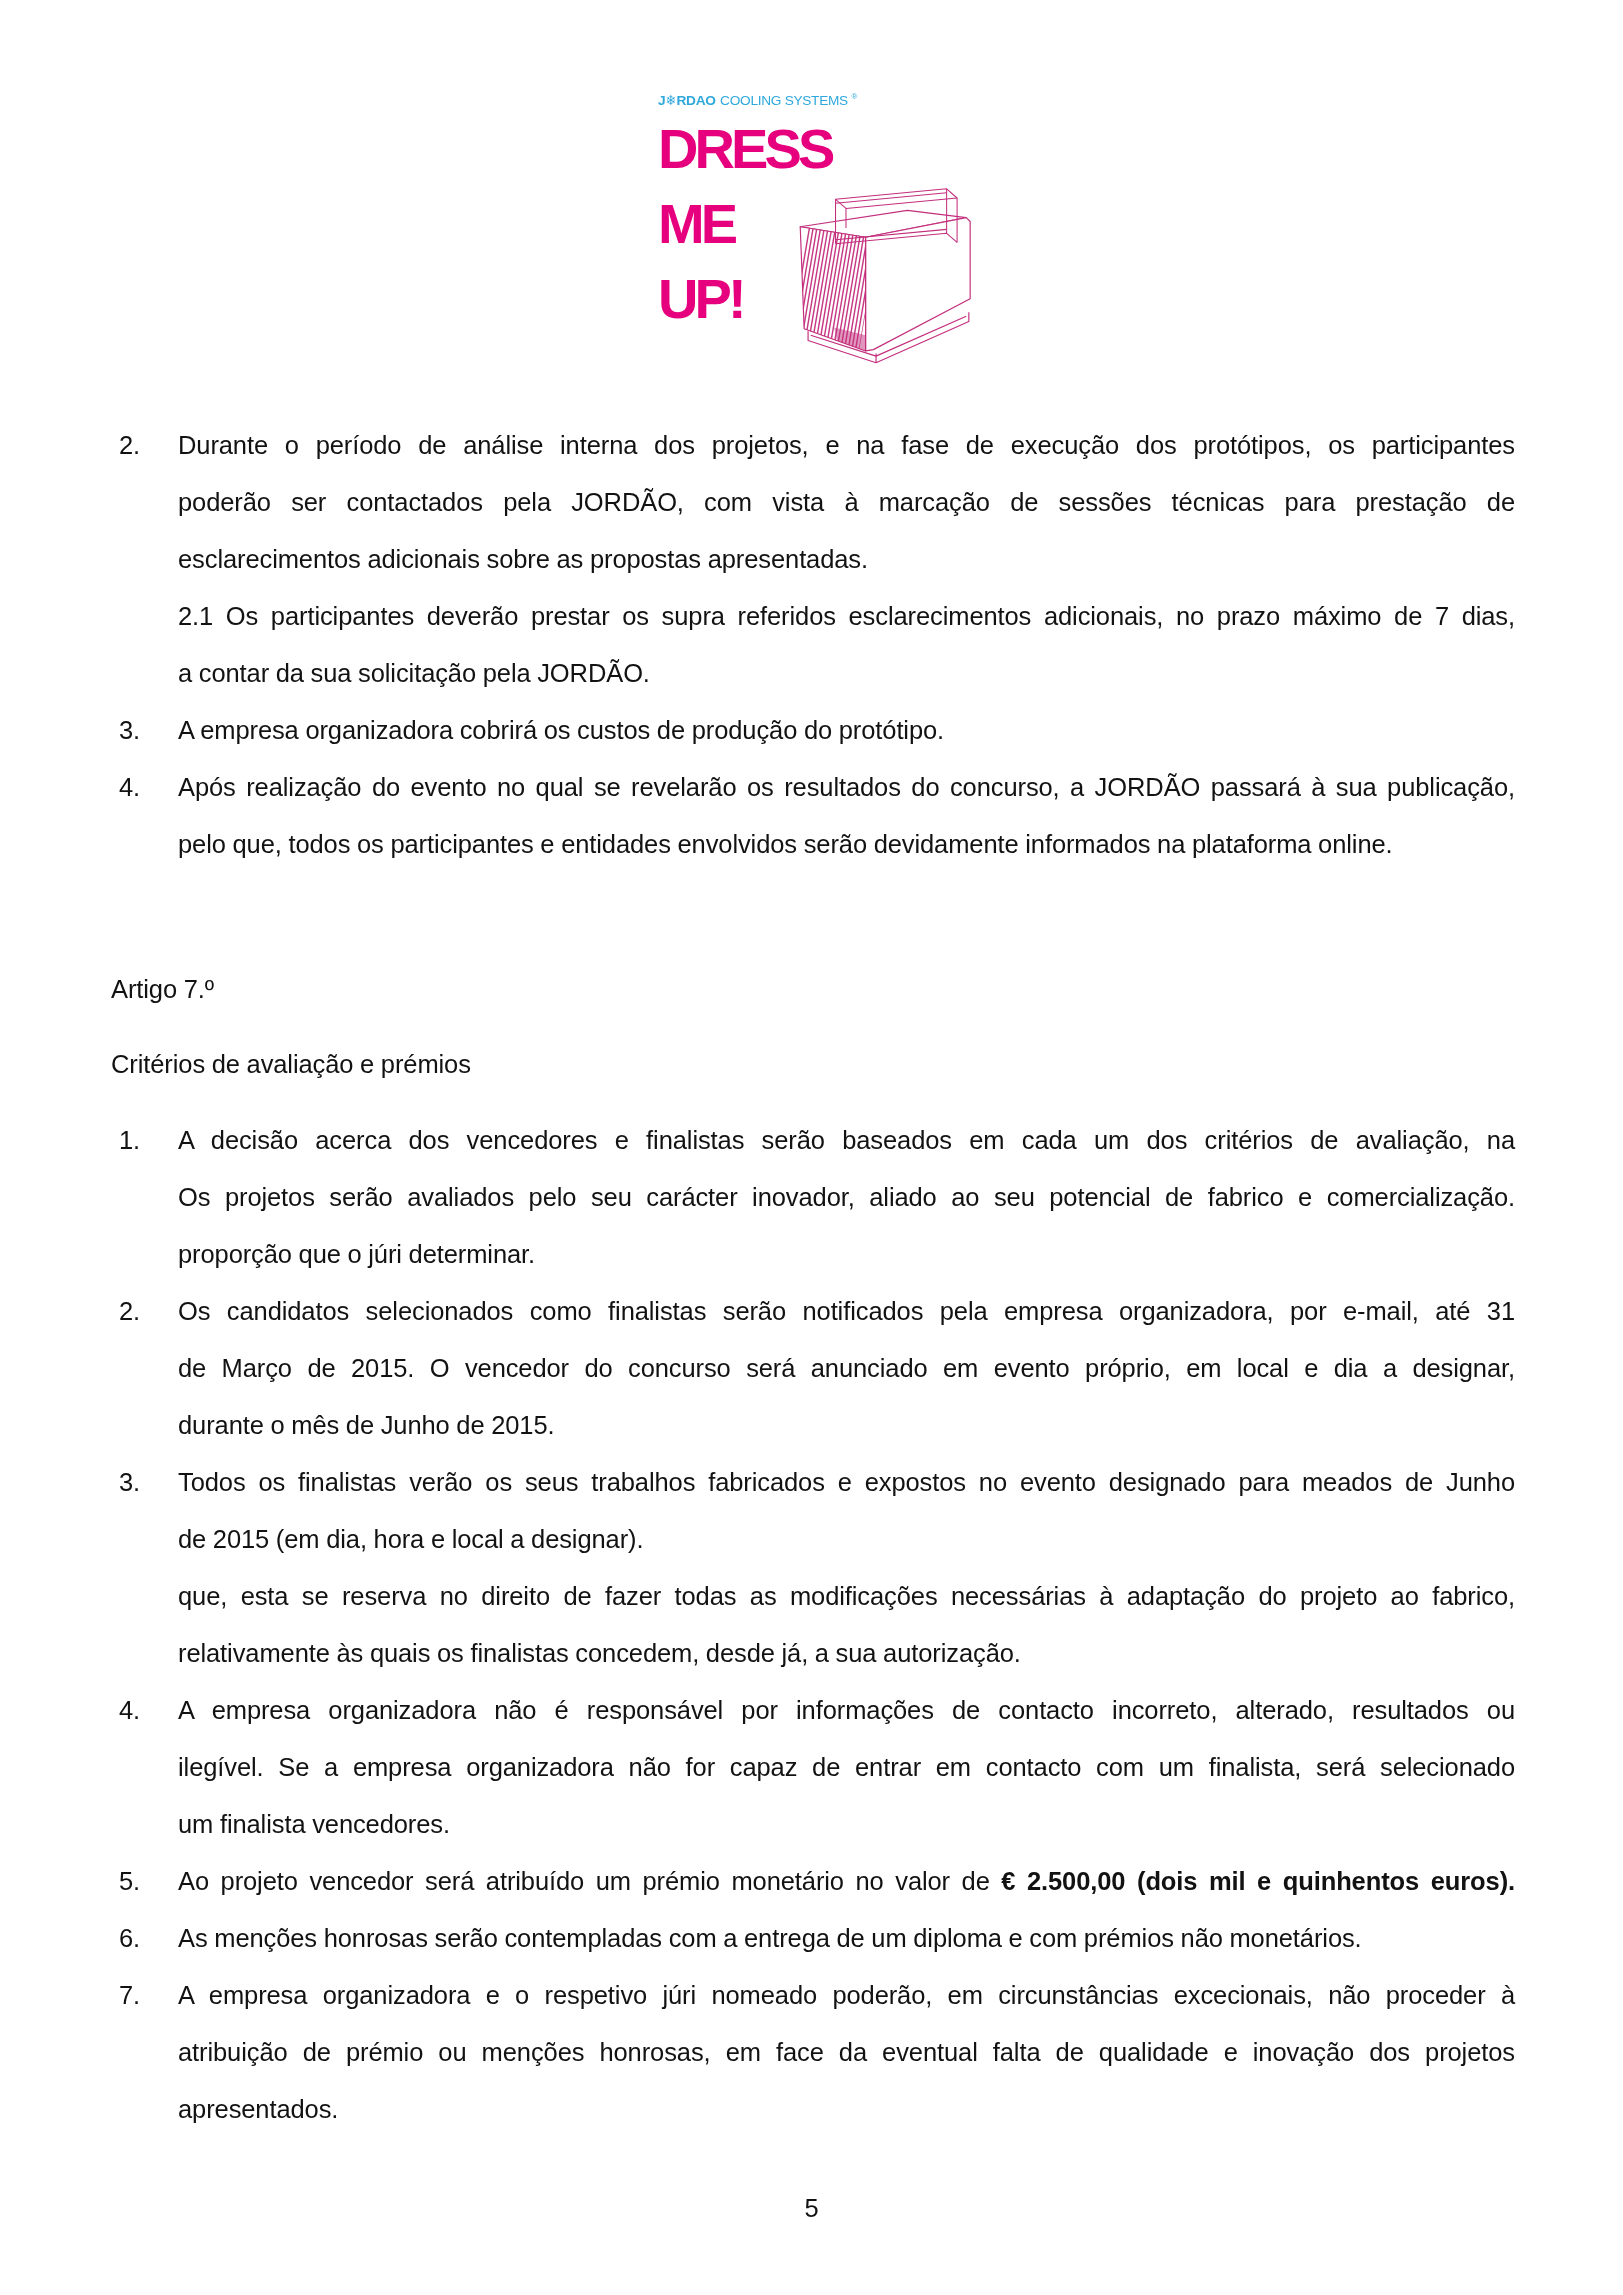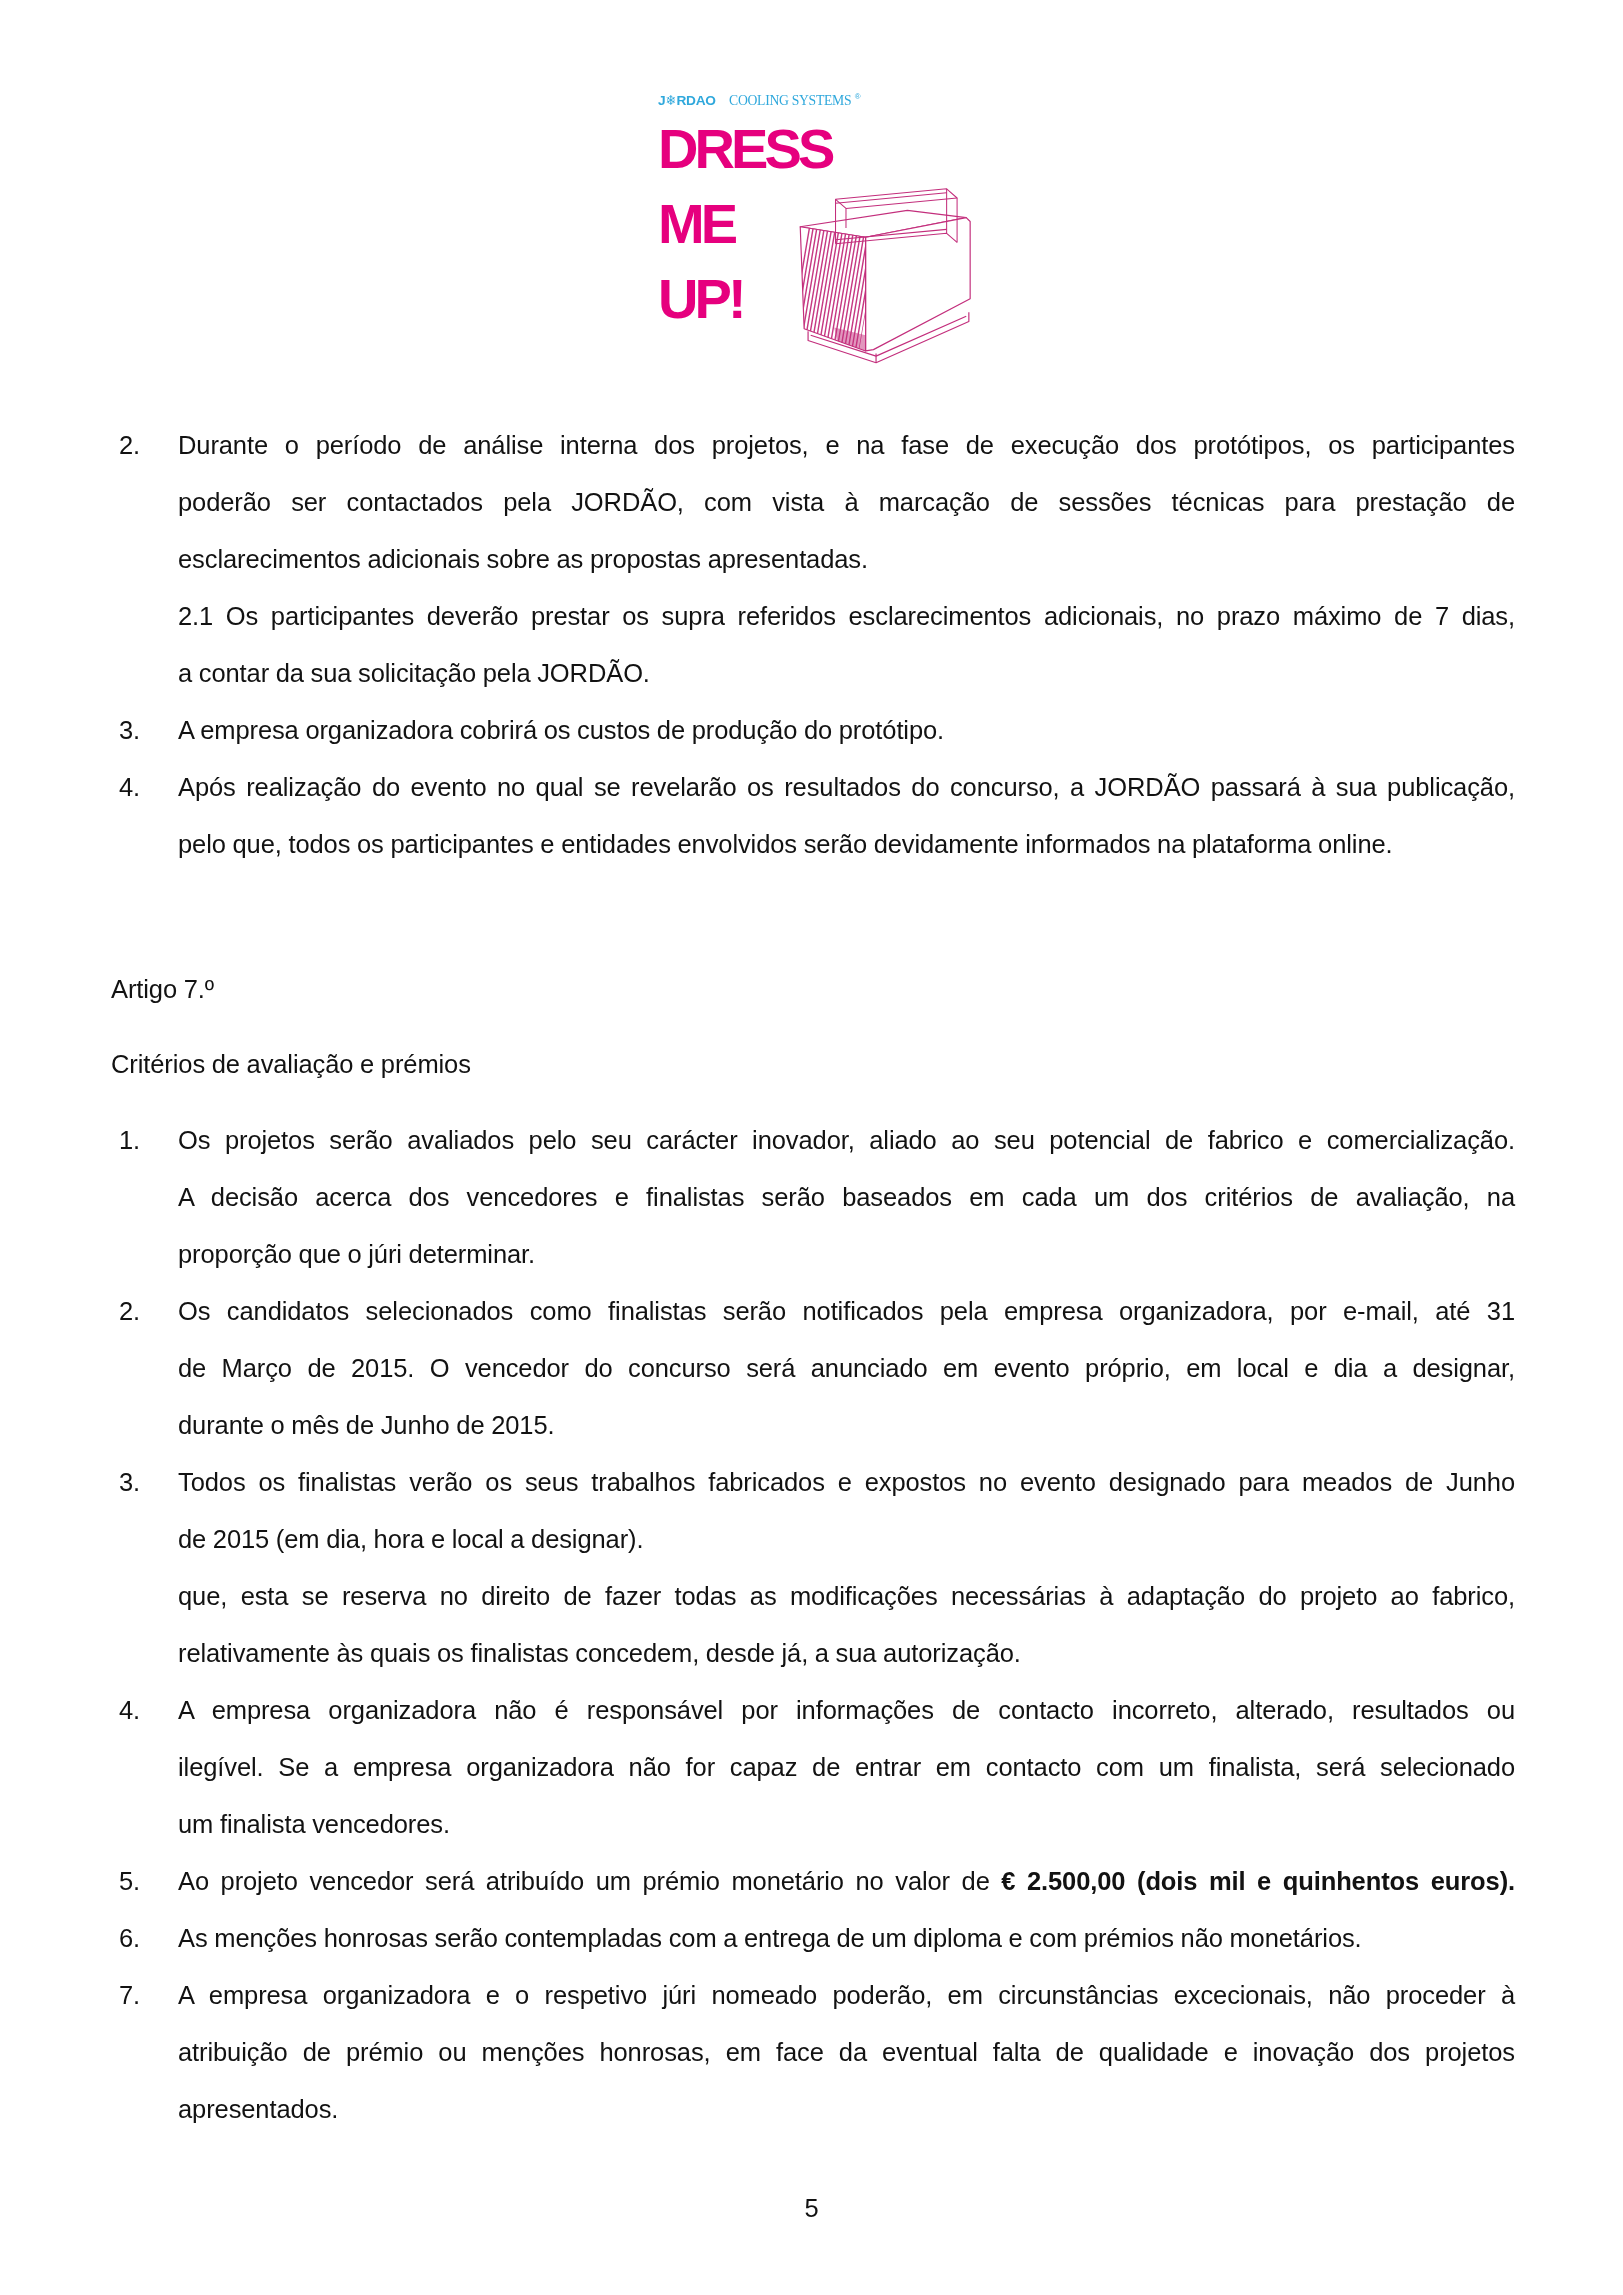--- a/index.html
+++ b/index.html
@@ -6,21 +6,21 @@
   body {
     width:1623px; height:2295px; background:#ffffff; position:relative;
     font-family:"Liberation Sans","DejaVu Sans",sans-serif; color:#121212;
     overflow:hidden;
   }
 
   
   .logo { position:absolute; left:658px; top:89px; }
   .brand-line { font-size:13.7px; letter-spacing:-0.3px; line-height:15.7px; color:#2FA8DC; white-space:nowrap; }
   .brand-bold { font-weight:700; }
-  .brand-rest { font-weight:400; margin-left:10px;font-family:Liberation Serif, serif; }
+  .brand-rest { font-weight:400; margin-left:1px; }
   .brand-reg  { font-size:7.9px; vertical-align:super; }
   .logo-title { font-weight:700; font-size:56px; line-height:75px; letter-spacing:-3.9px; margin-top:2.6px; }
   .logo-illustration { position:absolute; left:137px; top:97px; }
 
   
   .content { position:absolute; left:111px; top:417px; width:1404px;
              font-size:25.5px; letter-spacing:-0.1px; word-spacing:-0.3px; }
   .line { line-height:57px; height:57px; white-space:normal; }
   .jl { text-align:justify; text-align-last:justify; }
   .fl { text-align:left; }
@@ -115,22 +115,22 @@
   </div>
 
   <div class="h1 line">Artigo 7.º</div>
   <div class="h2 line">Critérios de avaliação e prémios</div>
 
   <div class="list2">
 
     <div class="item">
       <span class="num">1.</span>
       <div class="txt">
+        <div class="line jl">A decisão acerca dos vencedores e finalistas serão baseados em cada um dos critérios de avaliação, na</div>
         <div class="line jl">Os projetos serão avaliados pelo seu carácter inovador, aliado ao seu potencial de fabrico e comercialização.</div>
-        <div class="line jl">A decisão acerca dos vencedores e finalistas serão baseados em cada um dos critérios de avaliação, na</div>
         <div class="line fl">proporção que o júri determinar.</div>
       </div>
     </div>
 
     <div class="item">
       <span class="num">2.</span>
       <div class="txt">
         <div class="line jl">Os candidatos selecionados como finalistas serão notificados pela empresa organizadora, por e-mail, até 31</div>
         <div class="line jl">de Março de 2015. O vencedor do concurso será anunciado em evento próprio, em local e dia a designar,</div>
         <div class="line fl">durante o mês de Junho de 2015.</div>

